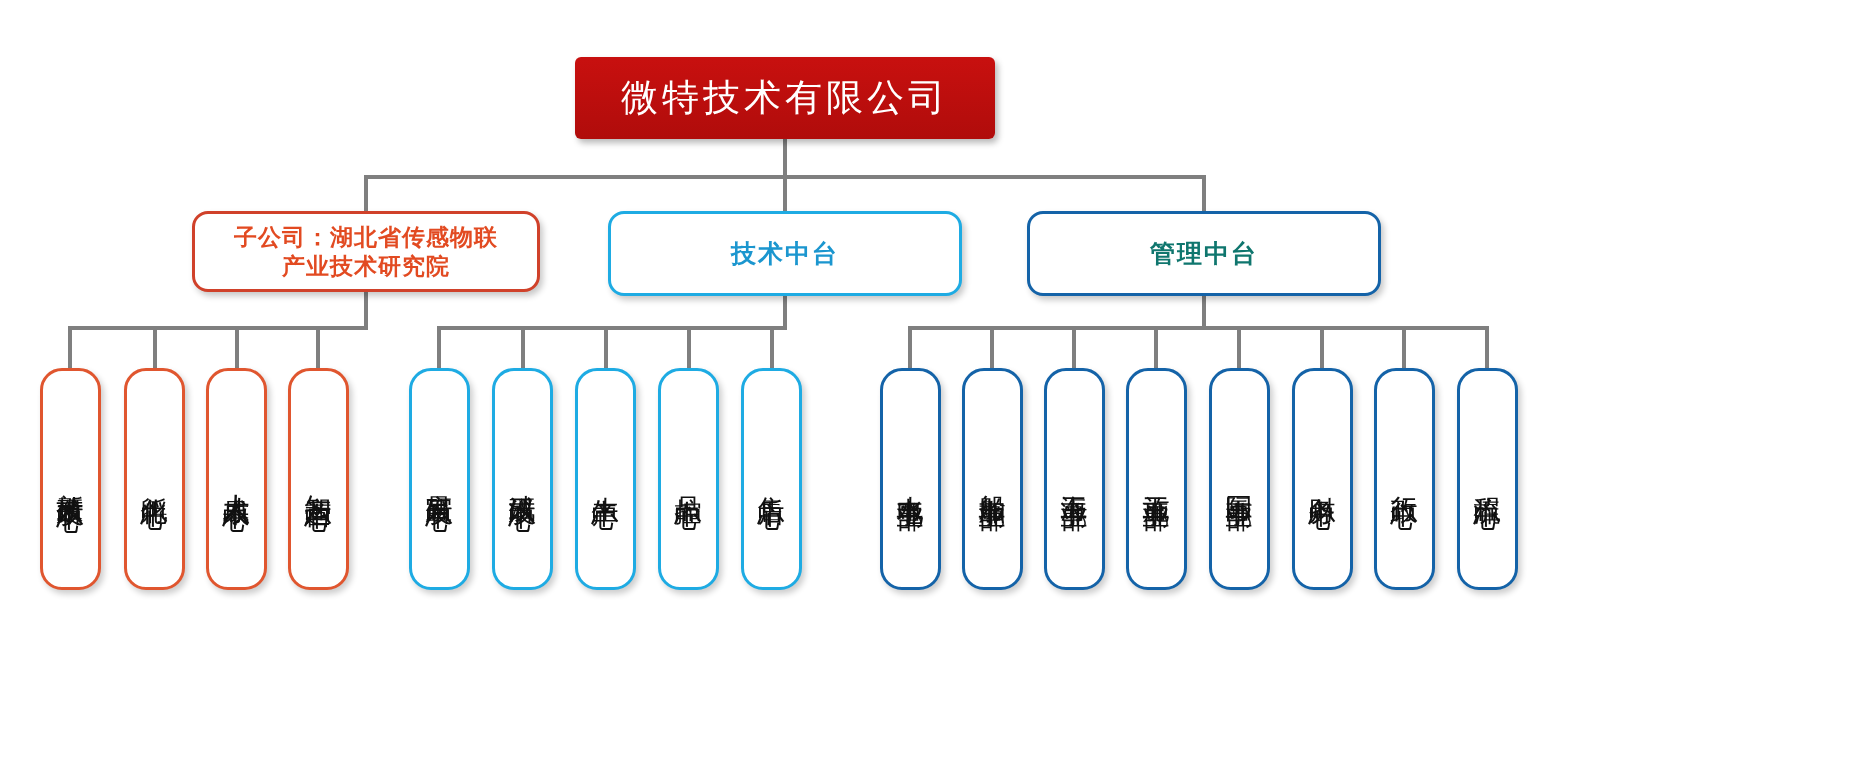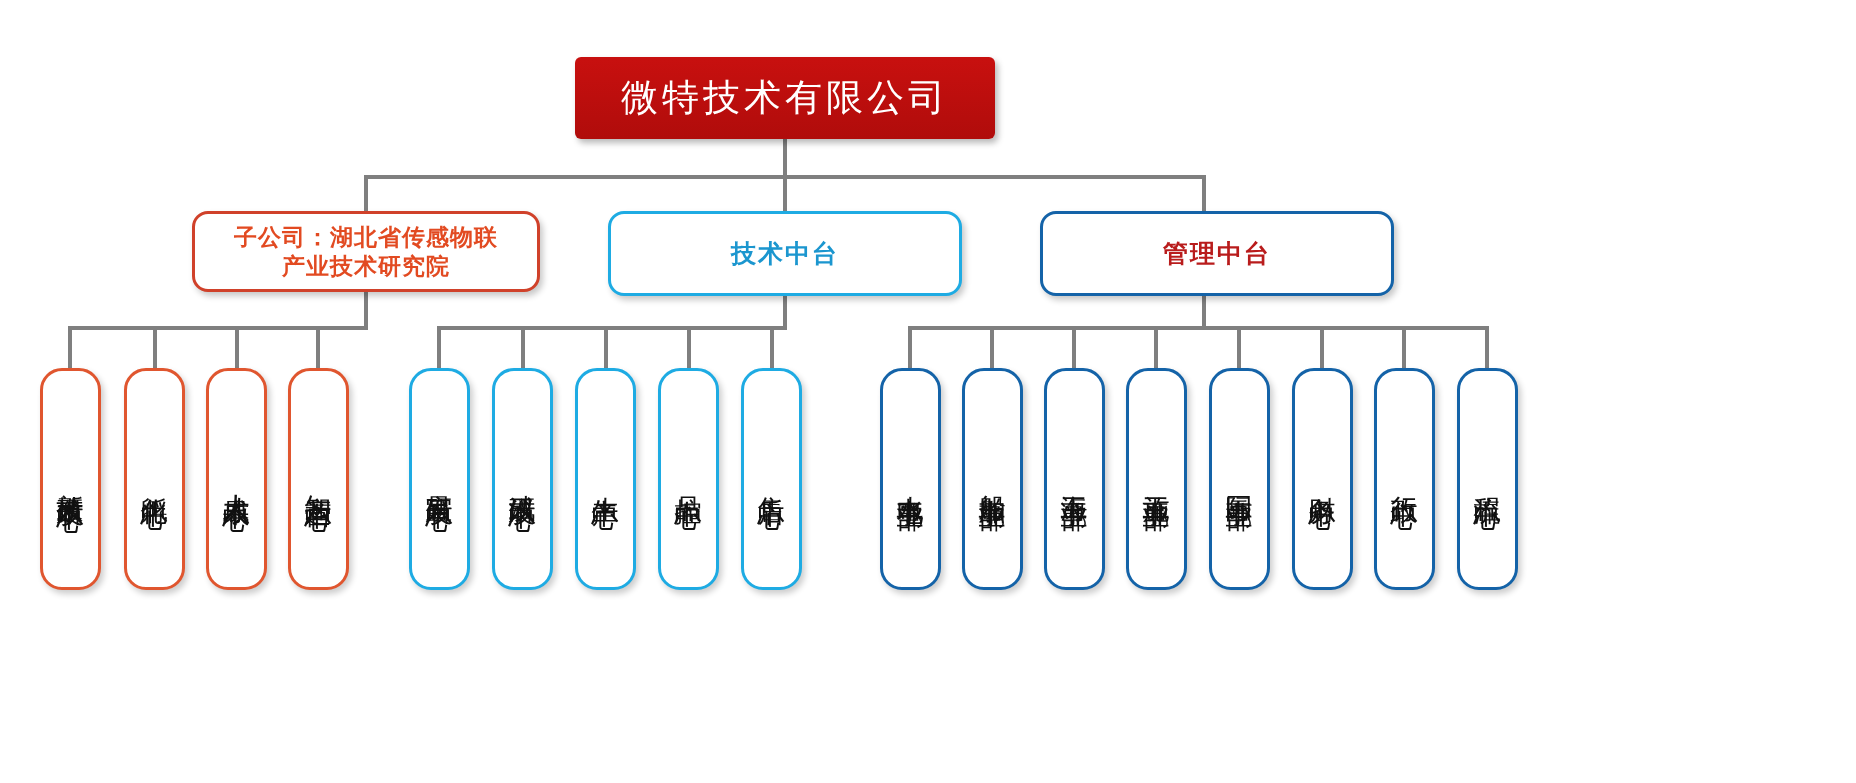--- a/index.html
+++ b/index.html
@@ -70,22 +70,21 @@
     color: #e24a21;
     font-size: 23px;
     letter-spacing: 1px;
   }
   .node-l2.theme-cyan {
     border-color: #1eabe3;
     color: #1b96cf;
   }
   .node-l2.theme-blue {
     border-color: #1463a8;
-    color: #b91c1c;
-    margin-left: 13px;
+    color: #0f766e;
   }
 
   
   .node-leaf {
     border-radius: 22px;
     border: 3px solid #1463a8;
     box-shadow: 3px 4px 6px rgba(0,0,0,0.20);
     color: #111111;
     font-size: 27px;
     letter-spacing: 2px;

